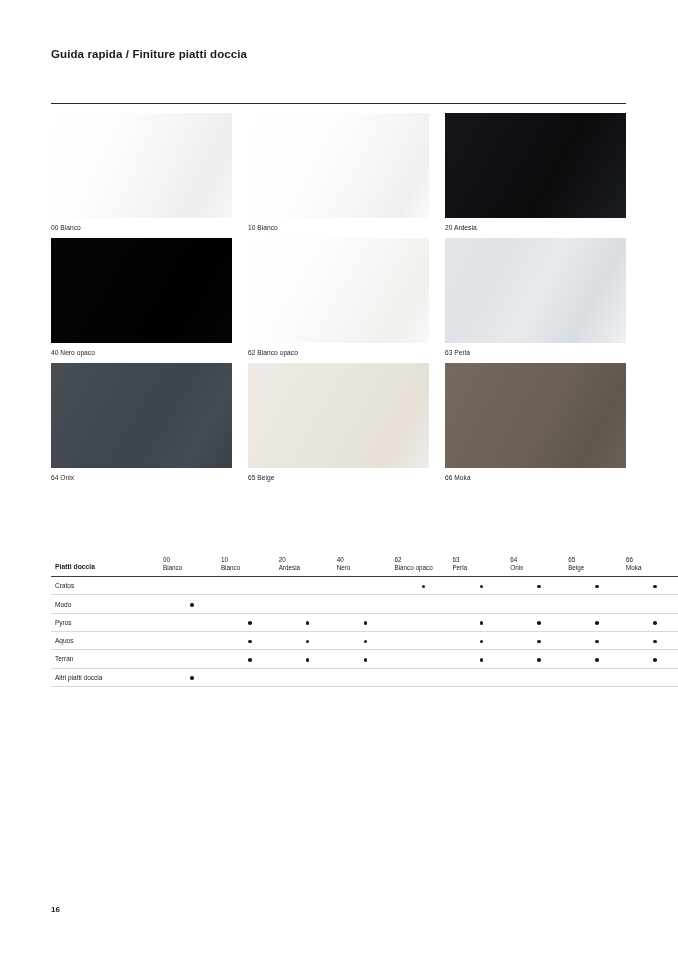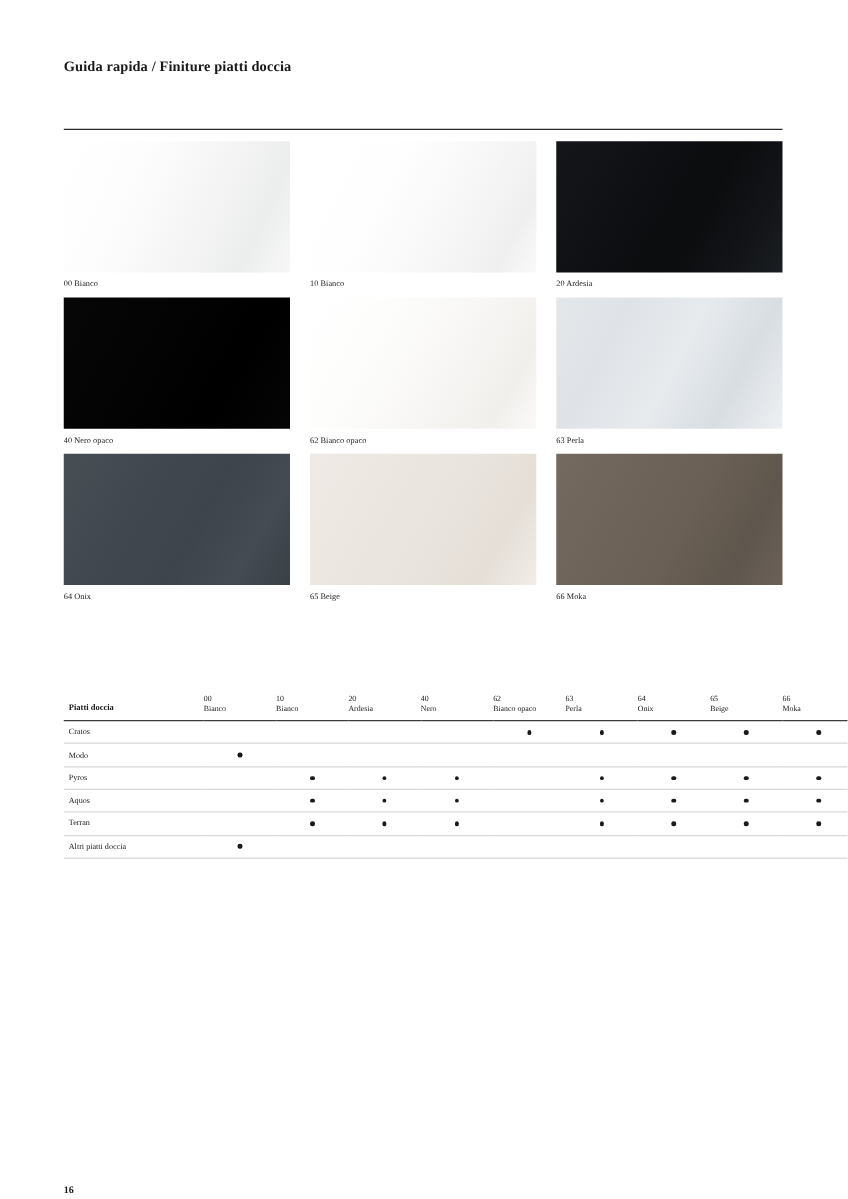--- a/index.html
+++ b/index.html
@@ -13,21 +13,20 @@
     font-family: "Liberation Sans", sans-serif;
     color: #1a1a1a;
     position: relative;
     overflow: hidden;
   }
   .page {
     position: absolute;
     left: 0; top: 0;
     width: 678px;
     height: 724px;
-    font-family: Liberation Serif, serif;
   }
 
   
   .page-title {
     position: absolute;
     left: 51px;
     top: 48px;
     font-size: 11.5px;
     font-weight: bold;
     letter-spacing: 0.1px;
@@ -130,21 +129,20 @@
   .dot.off { background: transparent; }
 
   
   .folio {
     position: absolute;
     left: 51px;
     top: 905px;
     font-size: 8px;
     font-weight: bold;
     color: #1a1a1a;
-    margin-top: 42px;
   }
 </style>
 </head>
 <body>
 
 <div class="page">
 
   <div class="page-title">Guida rapida / Finiture piatti doccia</div>
 
   <div class="top-rule"></div>

